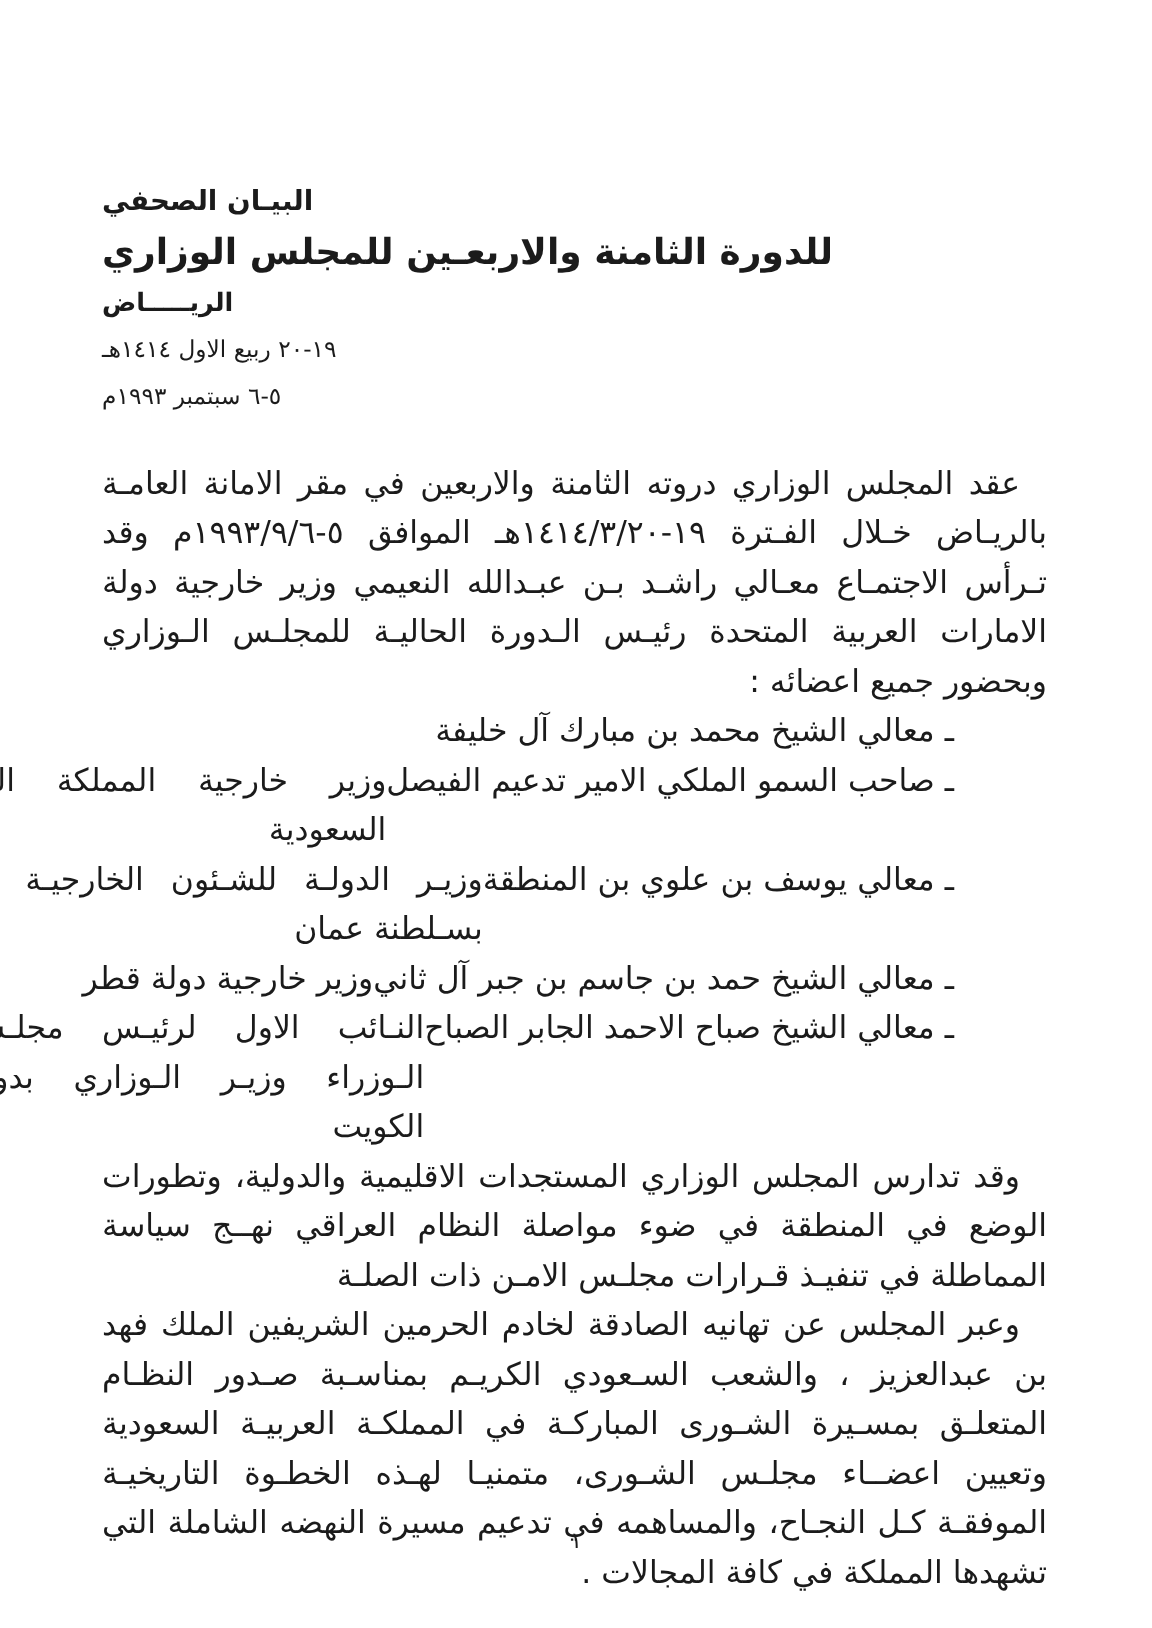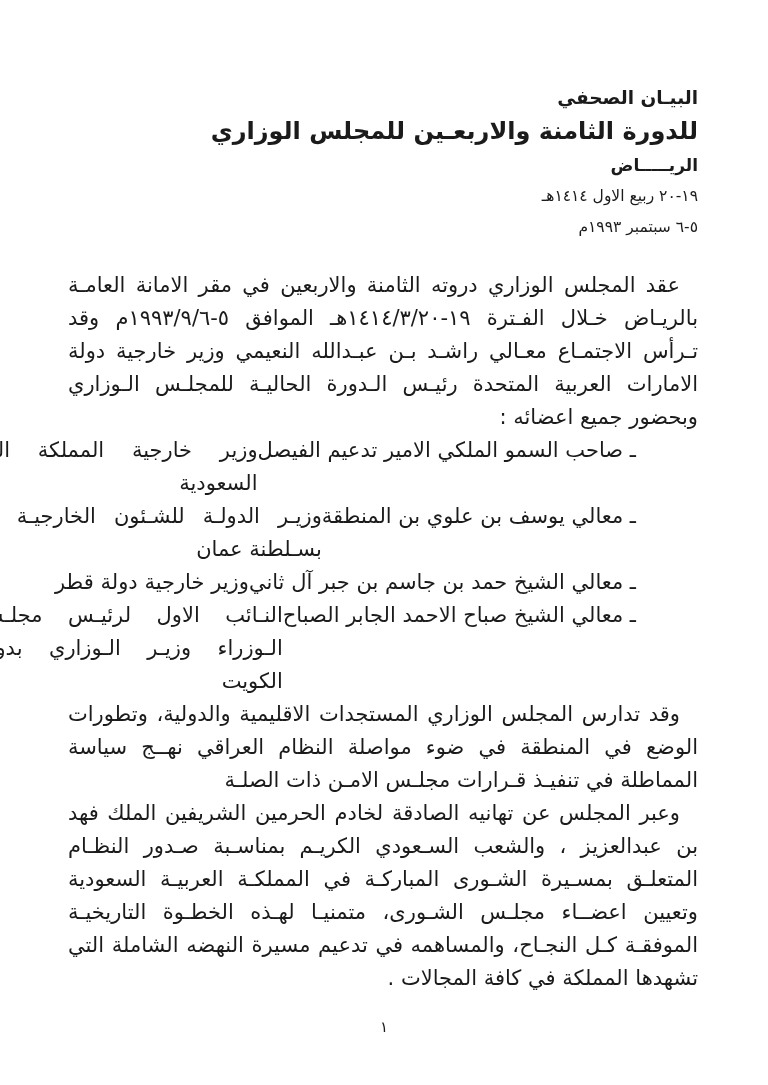--- a/index.html
+++ b/index.html
@@ -17,22 +17,22 @@
     color: #1b1b1b;
   }
   .content {
     position: absolute;
     top: 0;
     right: 70px;
     width: 630px;
     direction: rtl;
   }
   .doc-header {
-    margin-top: 83px;
-    text-align: right;
+    margin-top: 120px;
+    text-align: left;
   }
   .h-title1 {
     font-size: 18.5px;
     font-weight: 700;
     line-height: 30px;
     letter-spacing: 0.5px;
   }
   .h-title2 {
     font-size: 24px;
     font-weight: 700;
@@ -98,20 +98,21 @@
       <div class="h-date">١٩-٢٠ ربيع الاول ١٤١٤هـ</div>
       <div class="h-date">٥-٦ سبتمبر ١٩٩٣م</div>
     </header>
 
     <main class="doc-body">
 
       <p class="para">عقد المجلس الوزاري دروته الثامنة والاربعين في مقر الامانة العامـة بالريـاض خـلال الفـترة ١٩-١٤١٤/٣/٢٠هـ الموافق ٥-١٩٩٣/٩/٦م وقد تـرأس الاجتمـاع معـالي راشـد بـن عبـدالله النعيمي وزير خارجية دولة الامارات العربية المتحدة رئيـس الـدورة الحاليـة للمجلـس الـوزاري وبحضور جميع اعضائه :</p>
 
       <div class="members">
         <div class="member-row">
+          <span class="member-name">ـ معالي الشيخ محمد بن مبارك آل خليفة</span>
         </div>
         <div class="member-row">
           <span class="member-name">ـ صاحب السمو الملكي الامير تدعيم الفيصل</span>
           <span class="member-title">وزير خارجية المملكة العربية السعودية</span>
         </div>
         <div class="member-row">
           <span class="member-name">ـ معالي يوسف بن علوي بن المنطقة</span>
           <span class="member-title">وزيـر الدولـة للشـئون الخارجيـة بسـلطنة عمان</span>
         </div>
         <div class="member-row">

